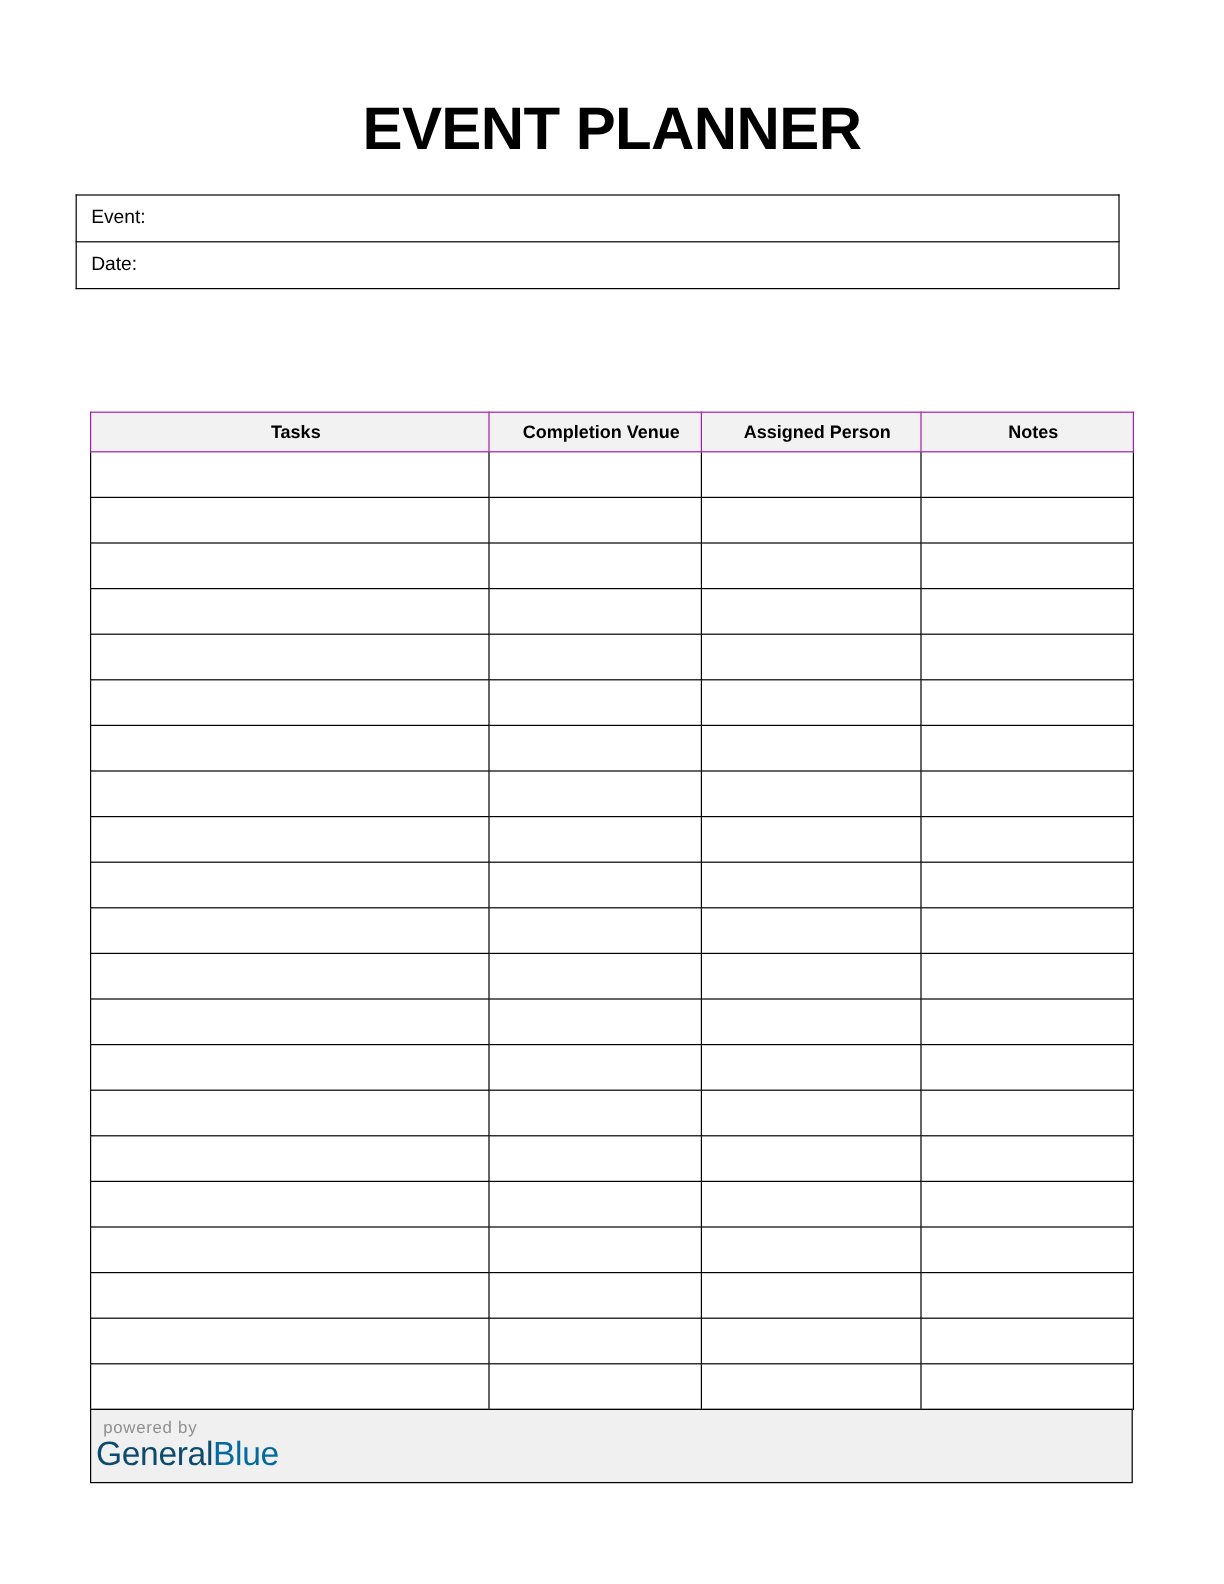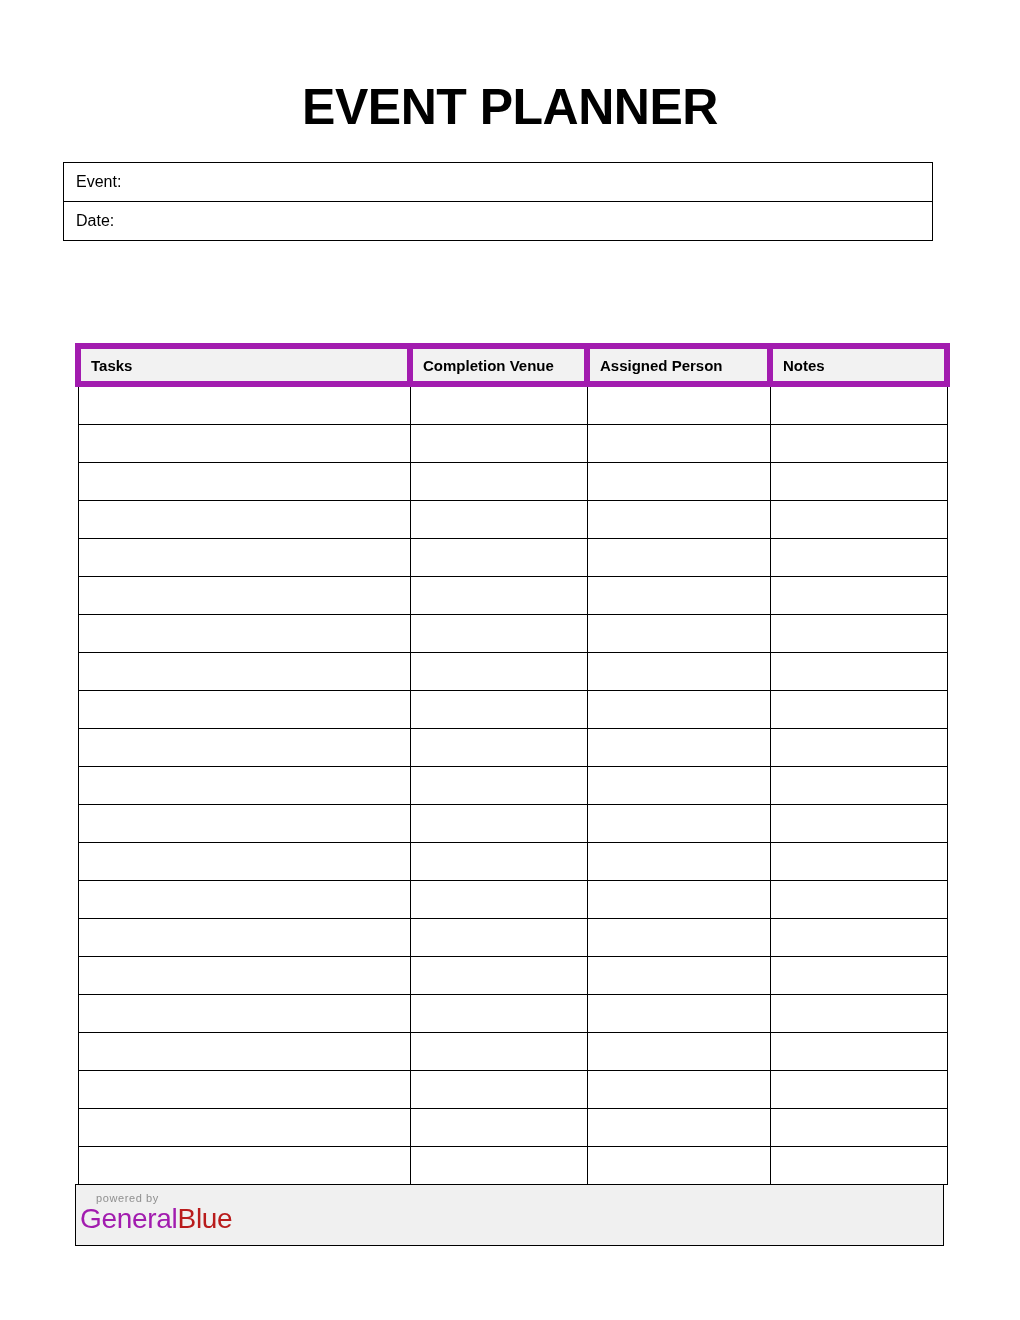--- a/index.html
+++ b/index.html
@@ -52,57 +52,57 @@
     left: 75px;
     top: 343px;
     width: 869px;
   }
   .task-table {
     width: 100%;
     border-collapse: collapse;
     table-layout: fixed;
   }
   .task-table th {
-    border: 6px solid #a21caf;
+    border: 1px solid #a21caf;
     background: #f2f2f2;
     height: 32px;
     font-size: 15px;
     font-weight: bold;
-    text-align: left;
+    text-align: center;
     vertical-align: middle;
     padding: 0 0 0 10px;
   }
   .task-table td {
     border: 1px solid #000000;
     height: 37px;
     background: #ffffff;
     padding: 0;
   }
   .footer {
     margin-top: -1px;
     border: 1px solid #000000;
     background: #f0f0f0;
     height: 60px;
     overflow: hidden;
   }
   .powered-by {
-    font-size: 11px;
+    font-size: 14px;
     color: #8f8f8f;
     letter-spacing: 0.6px;
-    padding: 7px 0 0 20px;
+    padding: 7px 0 0 10px;
     line-height: 1.1;
   }
   .brand {
     font-size: 28px;
     padding-left: 4px;
     line-height: 1.08;
     letter-spacing: -0.3px;
   }
-  .brand-general { color: #a21caf; text-align: center; }
-  .brand-blue { color: #b91c1c; text-align: right; }
+  .brand-general { color: #0c4a6e; text-align: center; }
+  .brand-blue { color: #0369a1; text-align: right; }
 </style>
 </head>
 <body>
 
 <div class="page">
 
   <div class="page-title">EVENT PLANNER</div>
 
   <div class="info-wrap">
     <table class="info-table">

